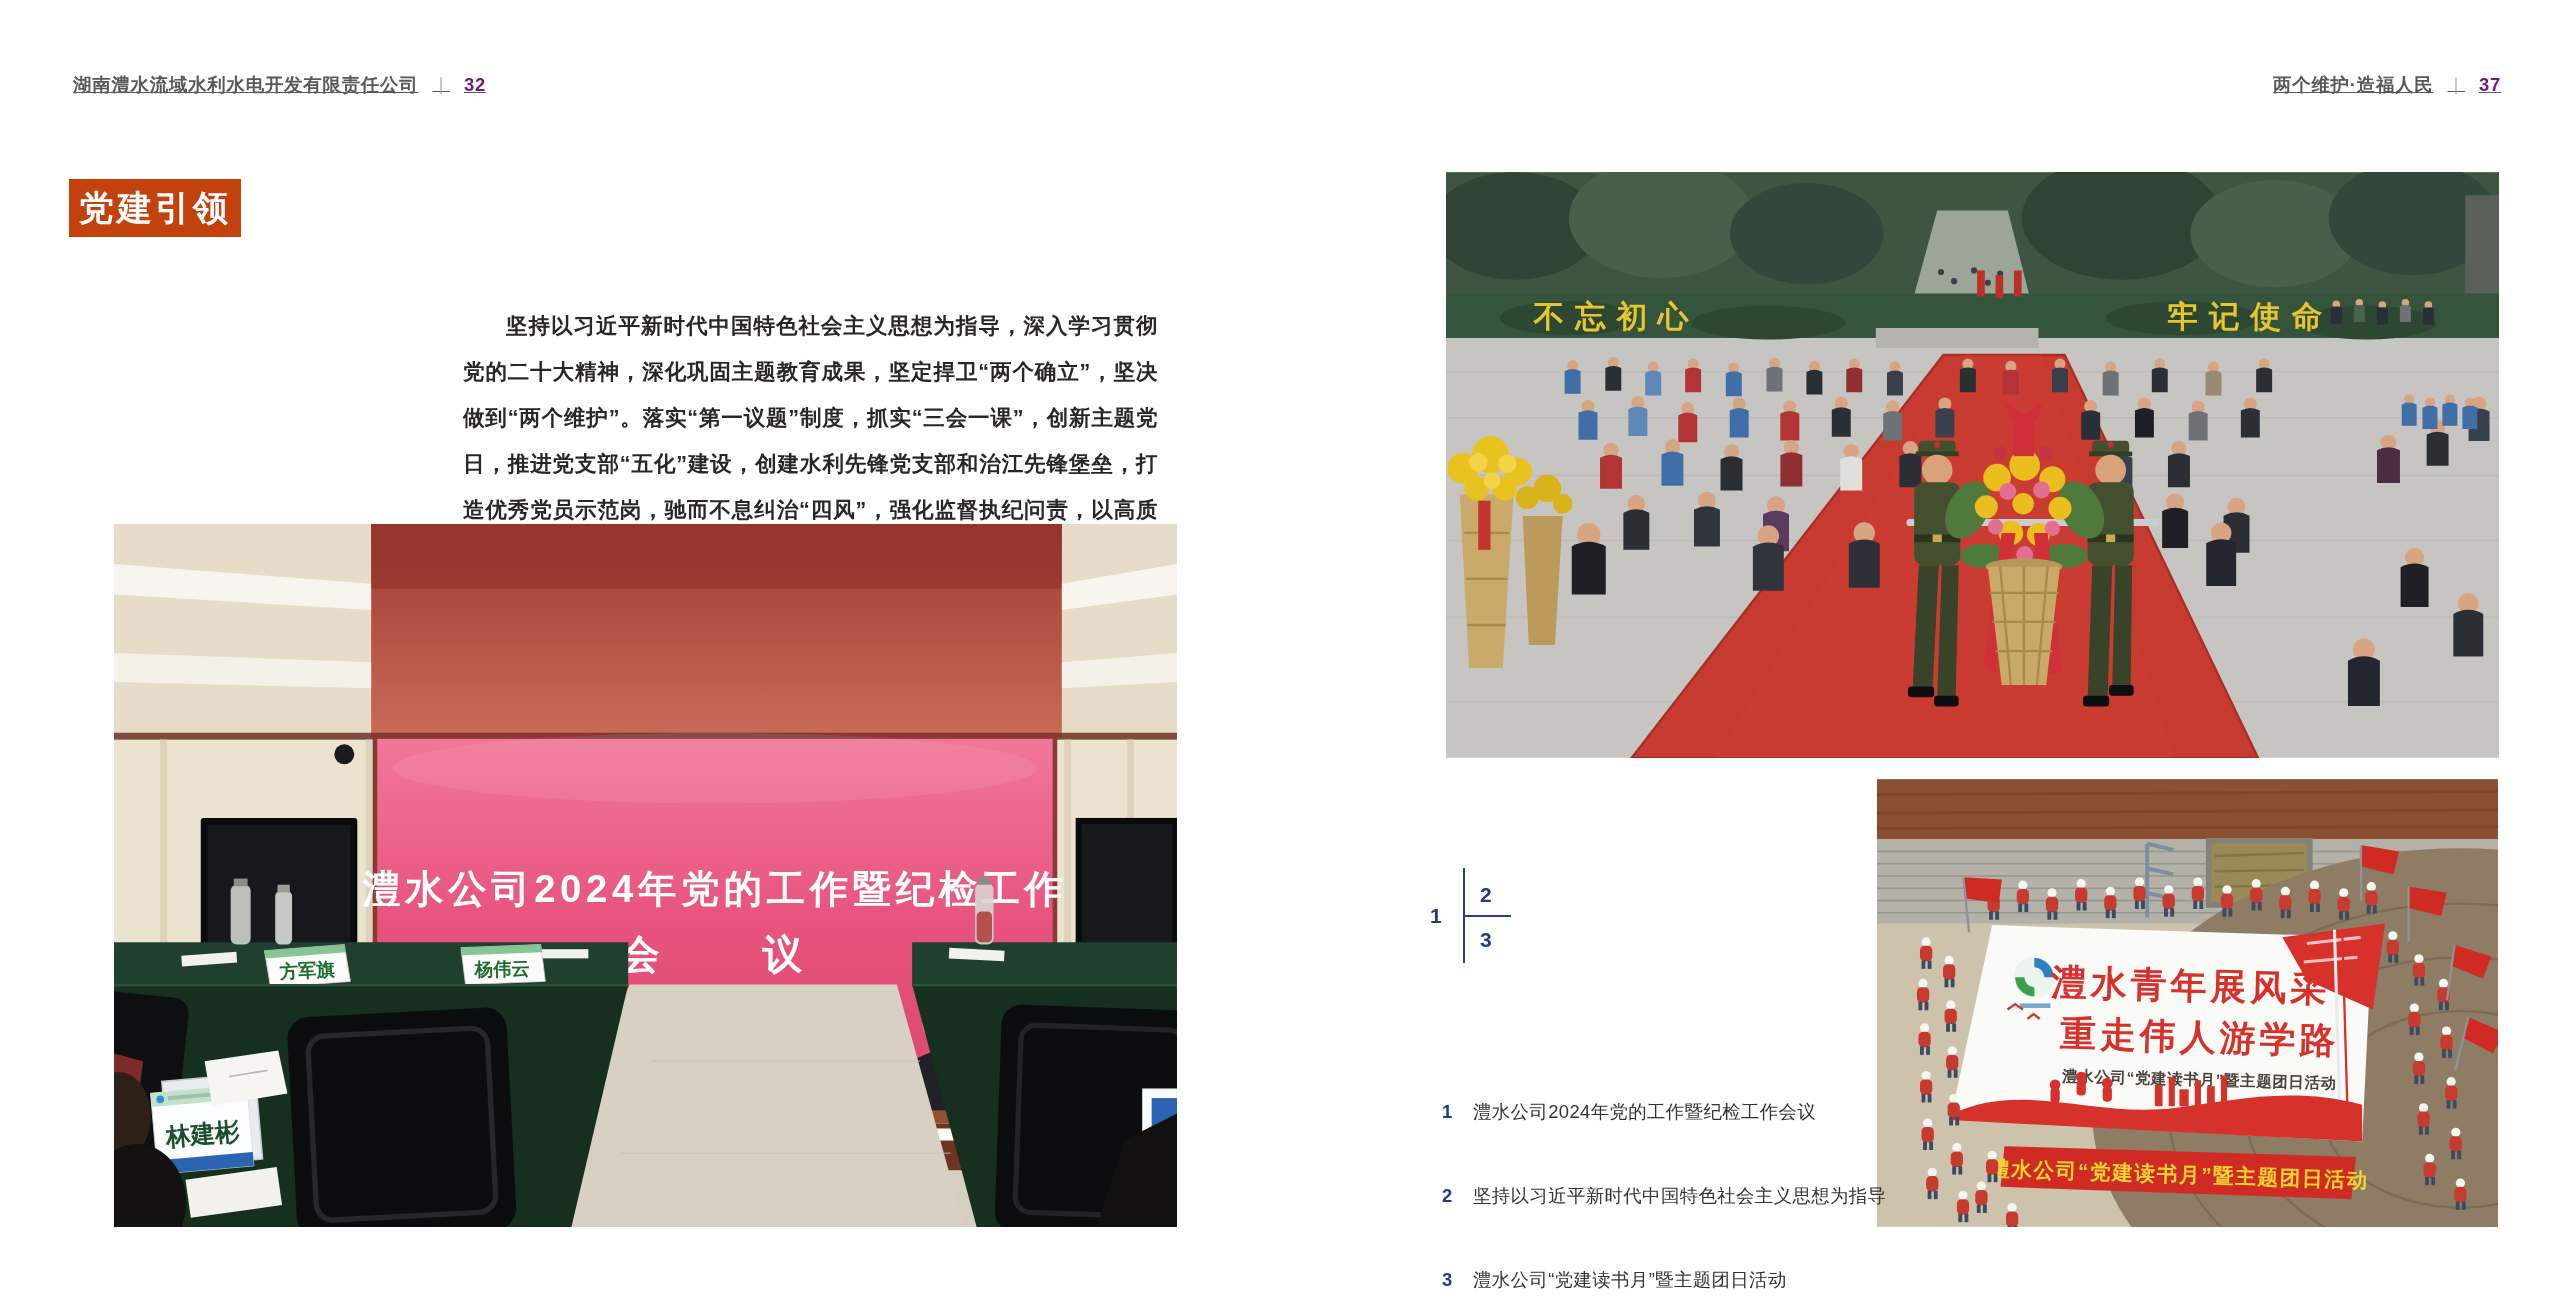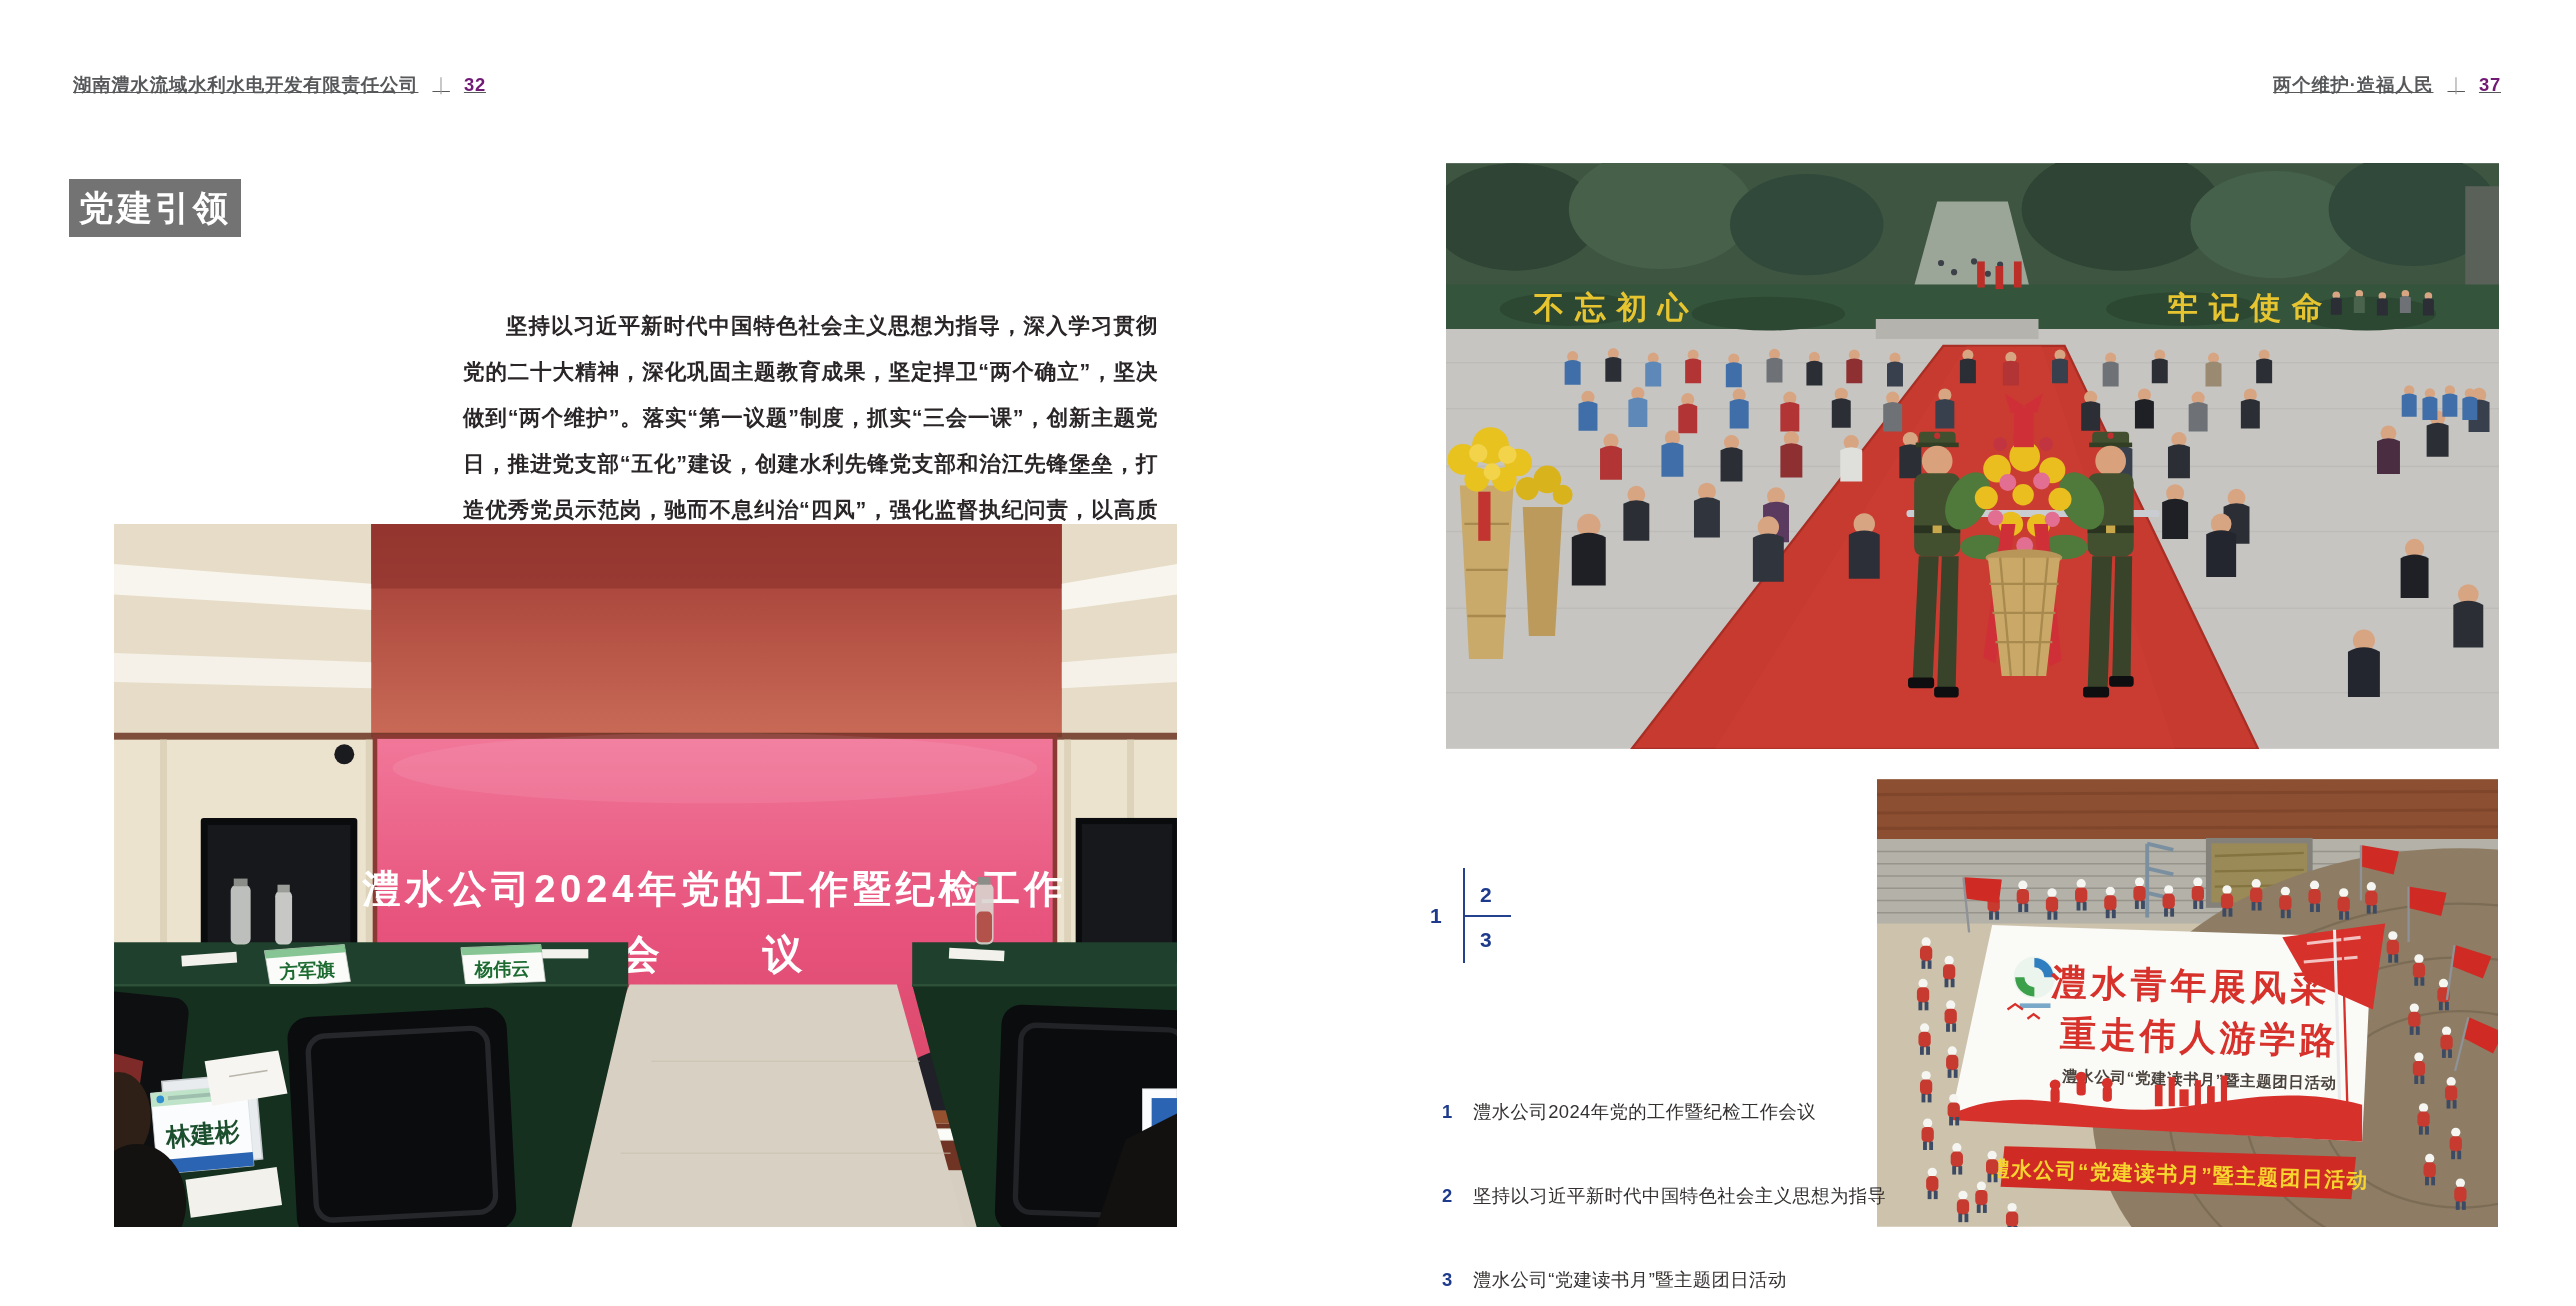--- a/index.html
+++ b/index.html
@@ -8,32 +8,32 @@
     background:#ffffff;
     font-family:"Liberation Sans","DejaVu Sans",sans-serif;
   }
   .hdr{position:absolute;top:72px;font-size:18.4px;font-weight:bold;color:#57585a;letter-spacing:0.8px;display:flex;align-items:center;text-decoration:underline;}
   .hdr-left{left:73px;}
   .hdr-right{right:75px;}
   .hdr .divider{color:#9b9b9b;font-weight:normal;margin:0 14px;font-size:17px;}
   .hdr .pageno{font-weight:bold;color:#701a75;}
   .title-box{
     position:absolute;left:69px;top:179px;width:172px;height:58px;
-    background:#737373;color:#ffffff;display:flex;align-items:center;justify-content:center;
+    background:#c2410c;color:#ffffff;display:flex;align-items:center;justify-content:center;
     font-size:35px;font-weight:bold;letter-spacing:3.1px;
   }
   .body-text{
     position:absolute;left:463px;top:281px;width:695px;
     font-size:21.5px;line-height:46px;color:#2a2627;font-weight:600;
     text-align:justify;text-indent:2em;letter-spacing:0.4px;
   }
   .photo{position:absolute;overflow:hidden;}
   .photo svg{display:block;}
   .photo1{left:74px;top:524px;width:1063px;height:703px;padding-left:40px;}
-  .photo2{left:1446px;top:163px;width:1053px;height:586px;}
+  .photo2{left:1446px;top:172px;width:1053px;height:586px;}
   .photo3{left:1877px;top:779px;width:621px;height:448px;}
   .figidx-line-v{position:absolute;left:1463px;top:868px;width:1.5px;height:95px;background:#24418e;}
   .figidx-line-h{position:absolute;left:1463px;top:915px;width:48px;height:1.5px;background:#24418e;}
   .fignum{position:absolute;font-size:21px;font-weight:bold;color:#1d3a8c;}
   .fig1{left:1430px;top:904px;}
   .fig2{left:1480px;top:883px;}
   .fig3{left:1480px;top:928px;}
   .captions{position:absolute;left:1442px;top:1053px;display:flex;flex-direction:column;gap:13px;}
   .caption-row{display:flex;align-items:baseline;font-size:18.4px;}
   .caption-row .cnum{color:#1d3a8c;font-weight:bold;width:31px;flex:0 0 31px;}

